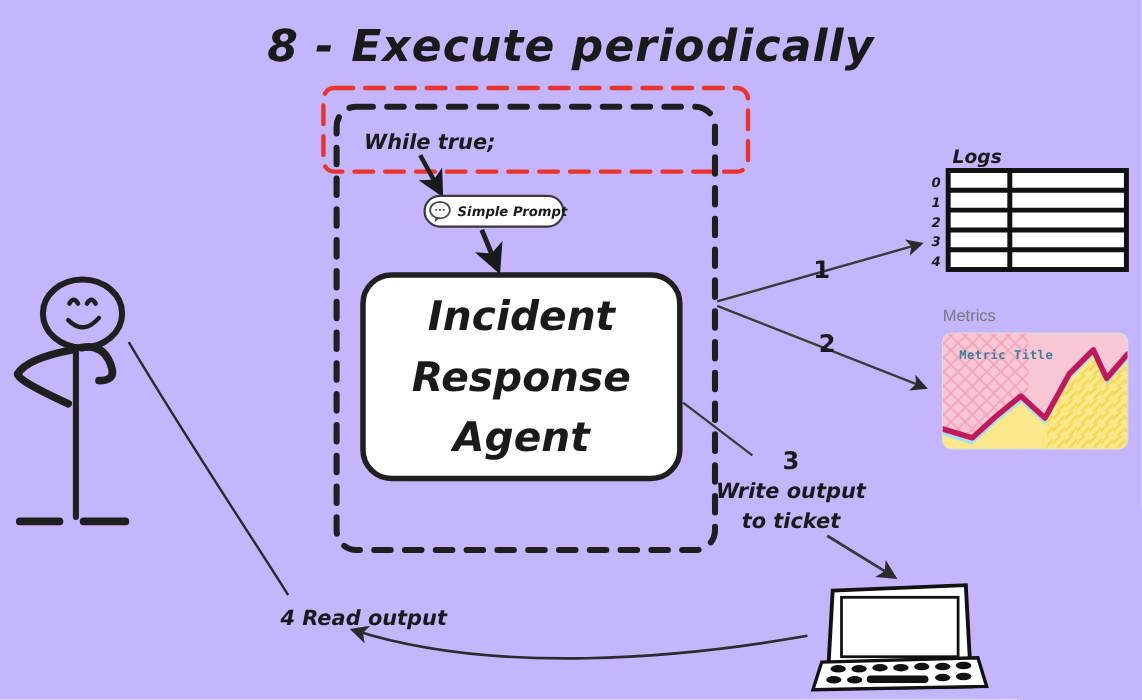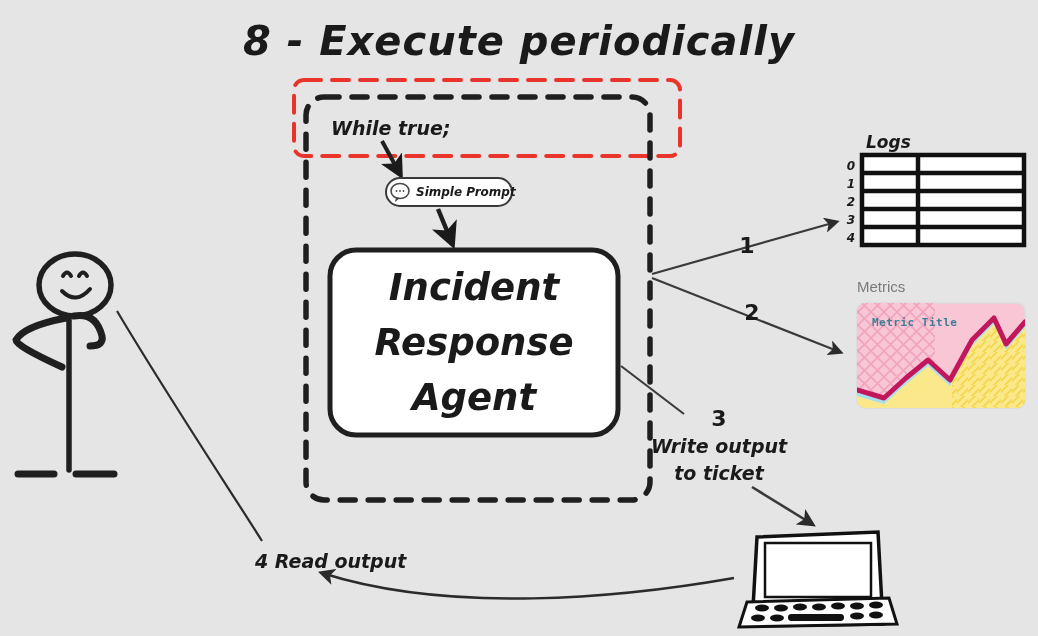--- a/index.html
+++ b/index.html
@@ -7,21 +7,21 @@
     padding: 0;
     background: #ffffff;
   }
   body {
     font-family: "DejaVu Sans", sans-serif;
   }
   #canvas {
     position: relative;
     width: 1038px;
     height: 636px;
-    background: #e5e5e5;
+    background: #c4b5fd;
     overflow: hidden;
   }
   #diagram-svg {
     position: absolute;
     left: 0;
     top: 0;
     width: 1038px;
     height: 636px;
   }
   .hand {

